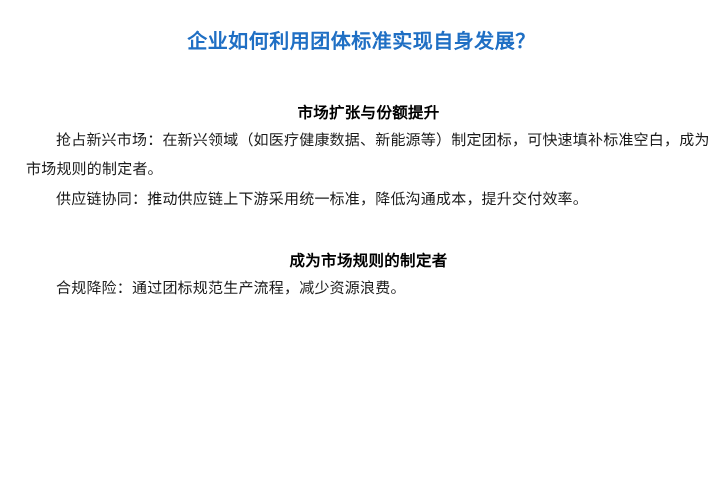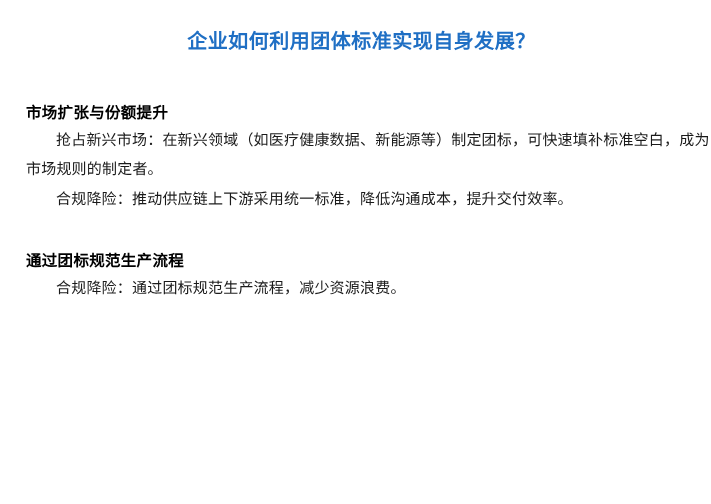--- a/index.html
+++ b/index.html
@@ -36,20 +36,21 @@
     padding: 0;
   }
   .section-heading {
     font-family: "Liberation Serif", "DejaVu Serif", serif;
     font-weight: bold;
     font-size: 15.5px;
     color: #000000;
     margin: 0 0 4px 0;
     padding-left: 26px;
     letter-spacing: 0.3px;
+    text-align: center;
   }
   .body-block {
     padding-left: 26px;
   }
   .para {
     font-size: 15px;
     color: #1a1a1a;
     line-height: 1.95;
     margin: 0;
     text-indent: 2em;
@@ -67,24 +68,24 @@
 <body>
 
 <div class="page">
 
   <h1 class="doc-title">企业如何利用团体标准实现自身发展？</h1>
 
   <div class="section section-1">
     <h2 class="section-heading">市场扩张与份额提升</h2>
     <div class="body-block">
       <p class="para">抢占新兴市场：在新兴领域（如医疗健康数据、新能源等）制定团标，可快速填补标准空白，成为市场规则的制定者。</p>
-      <p class="para">合规降险：推动供应链上下游采用统一标准，降低沟通成本，提升交付效率。</p>
+      <p class="para">供应链协同：推动供应链上下游采用统一标准，降低沟通成本，提升交付效率。</p>
     </div>
   </div>
 
   <div class="section section-2">
-    <h2 class="section-heading">通过团标规范生产流程</h2>
+    <h2 class="section-heading">成为市场规则的制定者</h2>
     <div class="body-block">
       <p class="para">合规降险：通过团标规范生产流程，减少资源浪费。</p>
     </div>
   </div>
 
 </div>
 
 </body></html>

